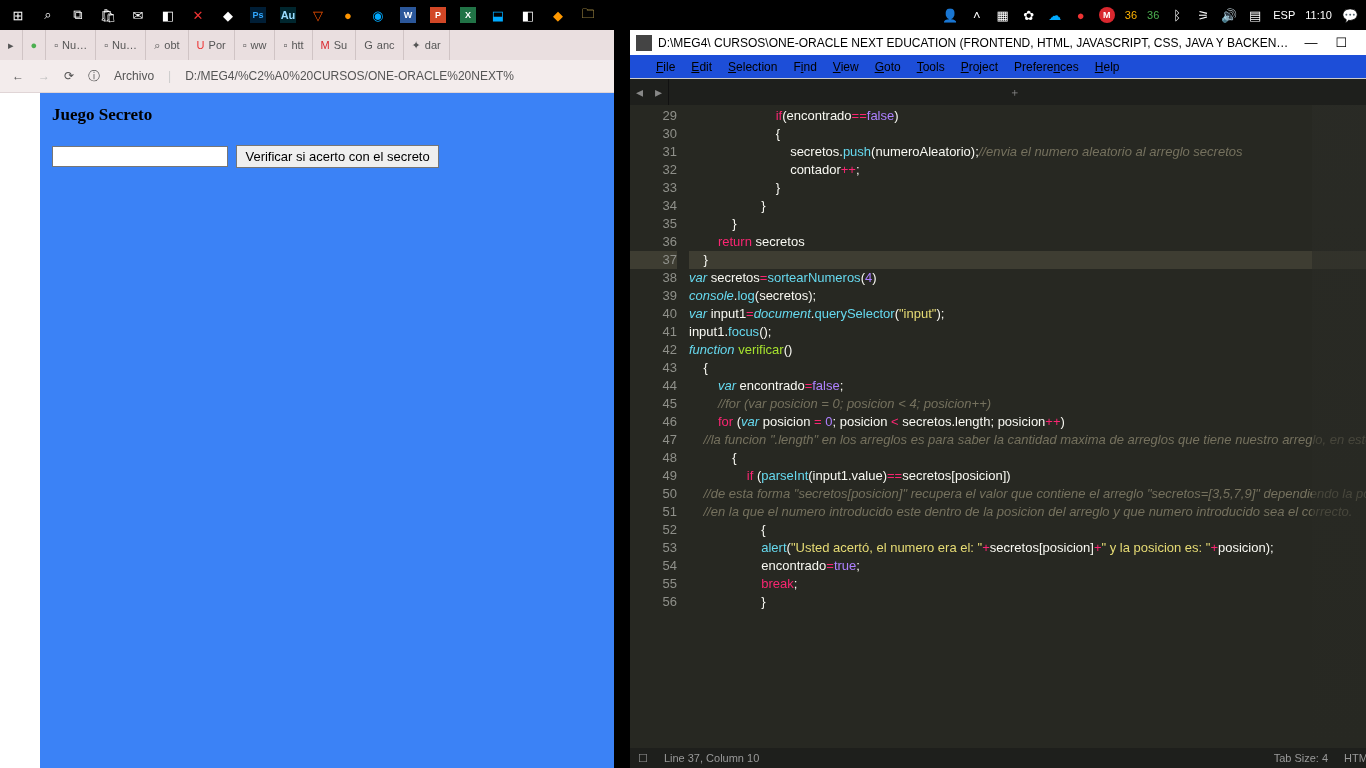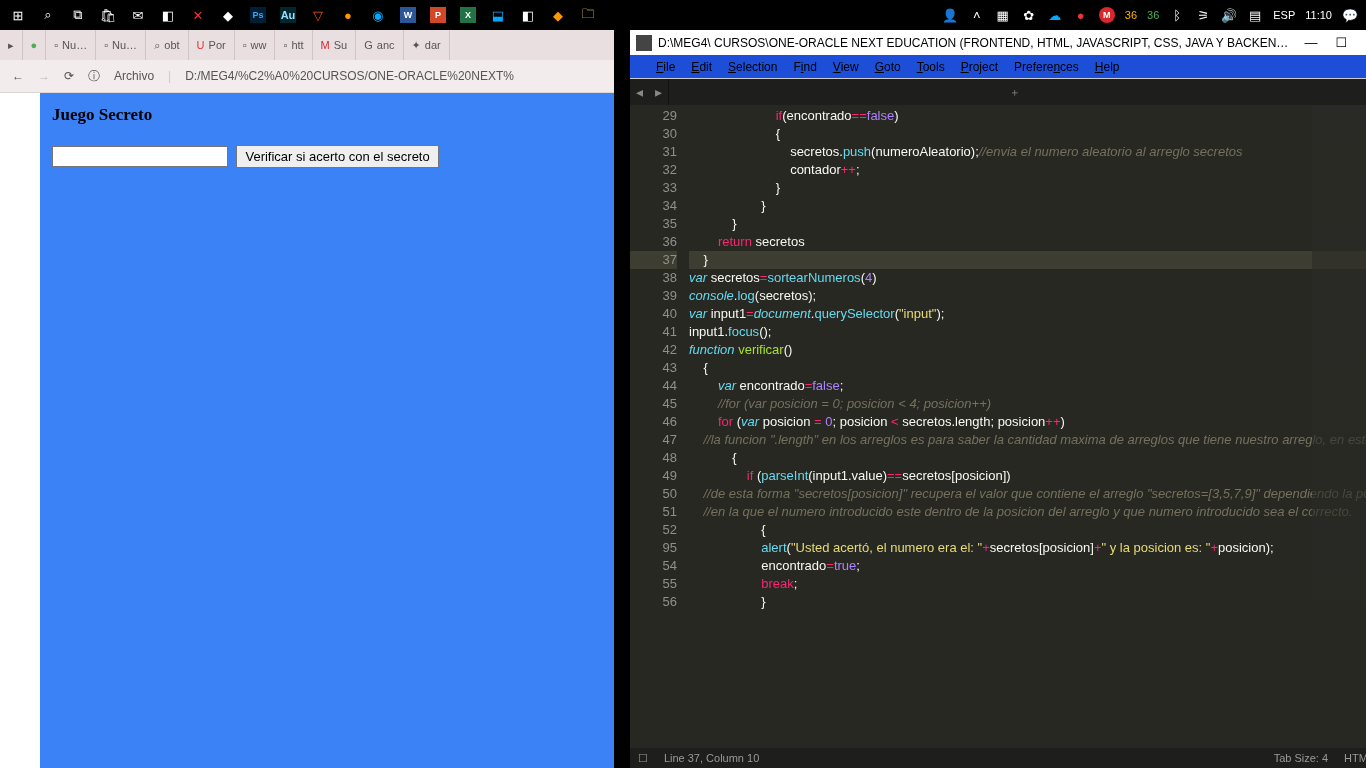--- a/index.html
+++ b/index.html
@@ -183,21 +183,21 @@
         <div>43</div>
         <div>44</div>
         <div>45</div>
         <div>46</div>
         <div>47</div>
         <div>48</div>
         <div>49</div>
         <div>50</div>
         <div>51</div>
         <div>52</div>
-        <div>95</div>
+        <div>53</div>
         <div>54</div>
         <div>55</div>
         <div>56</div>
       </div>
     <div class="code" id="code"><div class="line">                        <span class="c-kwred">if</span><span class="c-plain">(encontrado</span><span class="c-op">==</span><span class="c-num">false</span><span class="c-plain">)</span></div><div class="line">                        <span class="c-plain">{</span></div><div class="line">                            <span class="c-plain">secretos.</span><span class="c-fn">push</span><span class="c-plain">(numeroAleatorio);</span><span class="c-comment">//envia el numero aleatorio al arreglo secretos</span></div><div class="line">                            <span class="c-plain">contador</span><span class="c-op">++</span><span class="c-plain">;</span></div><div class="line">                        <span class="c-plain">}</span></div><div class="line">                    <span class="c-plain">}</span></div><div class="line">            <span class="c-plain">}</span></div><div class="line">        <span class="c-kwred">return</span> <span class="c-plain">secretos</span></div><div class="line cursor-hl">    <span class="c-plain">}</span></div><div class="line"><span class="c-storage">var</span> <span class="c-plain">secretos</span><span class="c-op">=</span><span class="c-fn">sortearNumeros</span><span class="c-plain">(</span><span class="c-num">4</span><span class="c-plain">)</span></div><div class="line"><span class="c-obj">console</span><span class="c-plain">.</span><span class="c-fn">log</span><span class="c-plain">(secretos);</span></div><div class="line"><span class="c-storage">var</span> <span class="c-plain">input1</span><span class="c-op">=</span><span class="c-obj">document</span><span class="c-plain">.</span><span class="c-fn">querySelector</span><span class="c-plain">(</span><span class="c-str">"input"</span><span class="c-plain">);</span></div><div class="line"><span class="c-plain">input1.</span><span class="c-fn">focus</span><span class="c-plain">();</span></div><div class="line"><span class="c-storage">function</span> <span class="c-name">verificar</span><span class="c-plain">()</span></div><div class="line">    <span class="c-plain">{</span></div><div class="line">        <span class="c-storage">var</span> <span class="c-plain">encontrado</span><span class="c-op">=</span><span class="c-num">false</span><span class="c-plain">;</span></div><div class="line">        <span class="c-comment">//for (var posicion = 0; posicion &lt; 4; posicion++)</span></div><div class="line">        <span class="c-kwred">for</span> <span class="c-plain">(</span><span class="c-storage">var</span> <span class="c-plain">posicion </span><span class="c-op">=</span> <span class="c-num">0</span><span class="c-plain">; posicion </span><span class="c-op">&lt;</span><span class="c-plain"> secretos.length; posicion</span><span class="c-op">++</span><span class="c-plain">)</span></div><div class="line">    <span class="c-comment">//la funcion ".length" en los arreglos es para saber la cantidad maxima de arreglos que tiene nuestro arreglo, en este caso son 4</span></div><div class="line">            <span class="c-plain">{</span></div><div class="line">                <span class="c-kwred">if</span> <span class="c-plain">(</span><span class="c-fn">parseInt</span><span class="c-plain">(input1.value)</span><span class="c-op">==</span><span class="c-plain">secretos[posicion])</span></div><div class="line">    <span class="c-comment">//de esta forma "secretos[posicion]" recupera el valor que contiene el arreglo "secretos=[3,5,7,9]" dependiendo la pocicion,</span></div><div class="line">    <span class="c-comment">//en la que el numero introducido este dentro de la posicion del arreglo y que numero introducido sea el correcto.</span></div><div class="line">                    <span class="c-plain">{</span></div><div class="line">                    <span class="c-fn">alert</span><span class="c-plain">(</span><span class="c-str">"Usted acertó, el numero era el: "</span><span class="c-op">+</span><span class="c-plain">secretos[posicion]</span><span class="c-op">+</span><span class="c-str">" y la posicion es: "</span><span class="c-op">+</span><span class="c-plain">posicion);</span></div><div class="line">                    <span class="c-plain">encontrado</span><span class="c-op">=</span><span class="c-num">true</span><span class="c-plain">;</span></div><div class="line">                    <span class="c-kwred">break</span><span class="c-plain">;</span></div><div class="line">                    <span class="c-plain">}</span></div></div>
     <div class="minimap"></div>
   </div>
   <div class="statusbar">
     <span>☐</span>
     <span>Line 37, Column 10</span>

